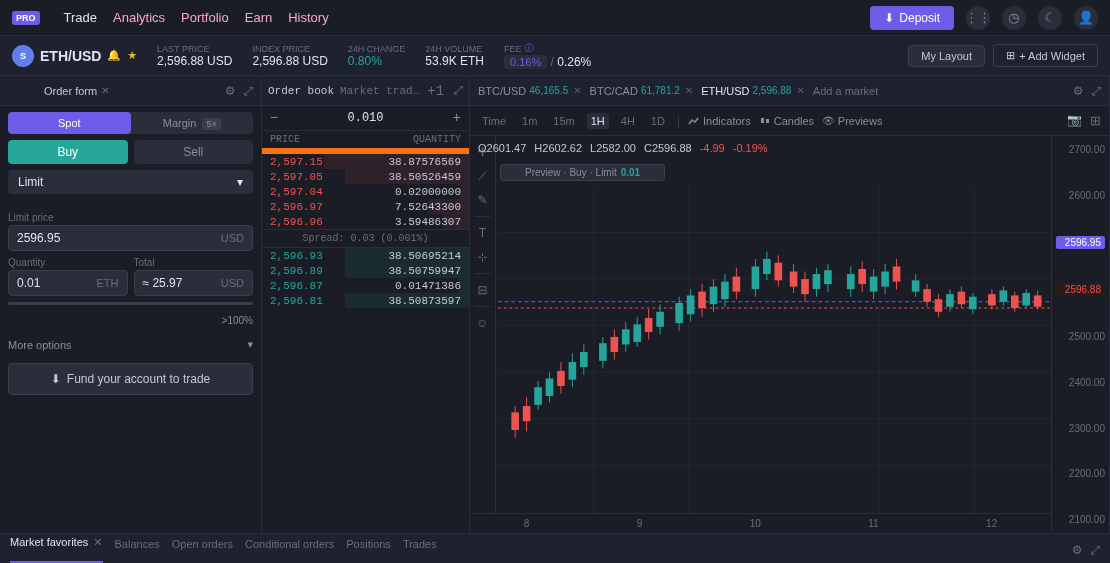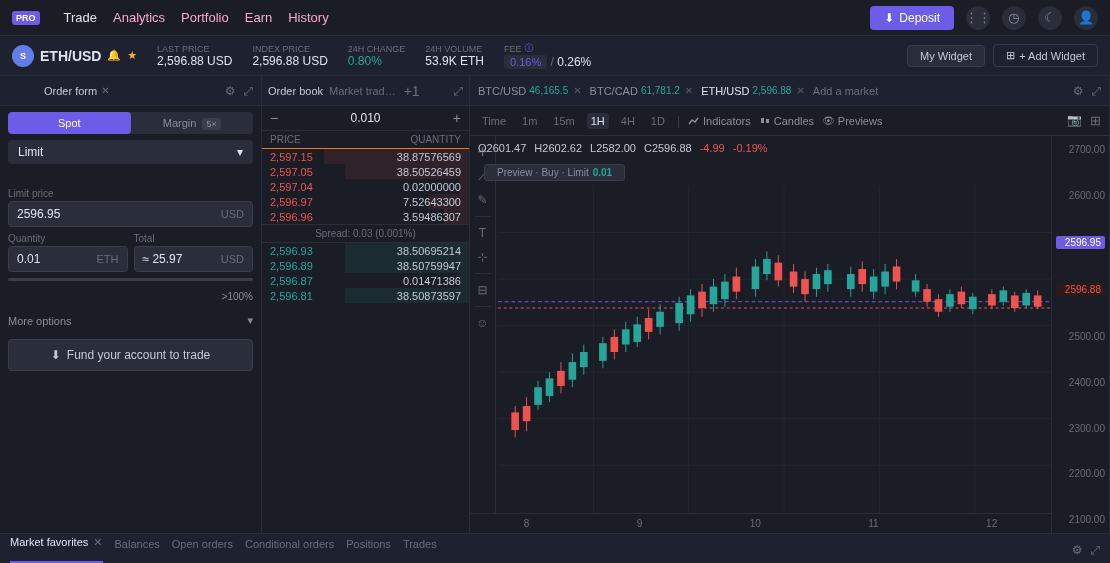--- a/index.html
+++ b/index.html
@@ -40,44 +40,44 @@
     .panel-icons { display: flex; gap: 8px; color: #6a6d7a; cursor: pointer; }
     .spot-margin-tabs { display: flex; margin: 6px 8px; gap: 0; border-radius: 4px; overflow: hidden; background: #2a2d3a; }
     .sm-tab { flex: 1; text-align: center; padding: 5px 0; font-size: 11px; color: #8a8d9a; cursor: pointer; }
     .sm-tab.active { background: #6c5ce7; color: white; border-radius: 4px; }
     .margin-badge { background: #3a3d4a; color: #8a8d9a; font-size: 9px; padding: 1px 4px; border-radius: 2px; margin-left: 3px; }
     .buy-sell-tabs { display: flex; margin: 0 8px 6px; gap: 6px; }
     .bs-tab { flex: 1; padding: 5px; text-align: center; border-radius: 4px; font-size: 12px; cursor: pointer; border: none; }
     .bs-tab.buy { background: #26a69a; color: white; }
     .bs-tab.sell { background: #2a2d3a; color: #8a8d9a; }
     .order-type { margin: 0 8px 8px; display: flex; align-items: center; justify-content: space-between; background: #2a2d3a; padding: 5px 10px; border-radius: 4px; font-size: 12px; color: #e0e3ef; cursor: pointer; }
-    .form-row { margin: 16px 8px 6px; }
+    .form-row { margin: 10px 8px 6px; }
     .form-label { font-size: 10px; color: #6a6d7a; margin-bottom: 2px; }
     .form-input { width: 100%; background: #2a2d3a; border: 1px solid #3a3d4a; border-radius: 4px; color: #e0e3ef; padding: 5px 8px; font-size: 12px; display: flex; align-items: center; justify-content: space-between; }
     .form-input-currency { color: #6a6d7a; font-size: 11px; }
     .form-row2 { display: flex; gap: 6px; margin: 0 8px 6px; }
     .form-col { flex: 1; }
     .progress-bar { margin: 0 8px 8px; height: 3px; background: #3a3d4a; border-radius: 2px; position: relative; }
     .progress-fill { height: 100%; background: #6c5ce7; border-radius: 2px; width: 0; }
     .progress-label { text-align: right; font-size: 10px; color: #8a8d9a; margin: 2px 8px 6px; }
     .more-options { display: flex; align-items: center; justify-content: space-between; padding: 6px 8px; color: #8a8d9a; font-size: 11px; cursor: pointer; }
     .fund-btn { margin: 6px 8px; background: #2a2d3a; border: 1px solid #3a3d4a; color: #c5c8d4; padding: 8px; border-radius: 4px; text-align: center; font-size: 12px; cursor: pointer; display: flex; align-items: center; justify-content: center; gap: 6px; }
 
     
-    .middle-panels { width: 208px; min-width: 208px; border-right: 1px solid #2a2d3a; display: flex; flex-direction: column; }
+    .middle-panels { width: 208px; min-width: 208px; border-right: 1px solid #2a2d3a; display: flex; flex-direction: column; font-family: Liberation Mono, monospace; }
     .mid-header { display: flex; align-items: center; height: 30px; padding: 0 6px; border-bottom: 1px solid #2a2d3a; background: #1e2130; gap: 6px; }
     .mid-tab { font-size: 11px; color: #c5c8d4; cursor: pointer; }
     .mid-tab-inactive { font-size: 11px; color: #6a6d7a; cursor: pointer; }
     .plus-btn { color: #6a6d7a; font-size: 14px; cursor: pointer; margin-left: 2px; }
     .expand-icon { margin-left: auto; color: #6a6d7a; cursor: pointer; }
     .orderbook-controls { display: flex; align-items: center; justify-content: space-between; padding: 4px 8px; border-bottom: 1px solid #2a2d3a; }
     .ob-minus { color: #8a8d9a; cursor: pointer; font-size: 14px; }
     .ob-value { font-size: 12px; color: #e0e3ef; }
     .ob-plus { color: #8a8d9a; cursor: pointer; font-size: 14px; }
-    .ob-cols { display: flex; justify-content: space-between; padding: 3px 8px; color: #6a6d7a; font-size: 10px; border-bottom: 1px solid #f97316; }
+    .ob-cols { display: flex; justify-content: space-between; padding: 3px 8px; color: #6a6d7a; font-size: 10px; border-bottom: 6px solid #f97316; }
     .ob-asks { }
     .ob-row { display: flex; justify-content: space-between; padding: 1.5px 8px; position: relative; font-size: 11px; }
     .ob-row-ask { color: #ef5350; }
     .ob-row-bid { color: #26a69a; }
     .ob-bar-ask { position: absolute; right: 0; top: 0; bottom: 0; background: rgba(239,83,80,0.1); }
     .ob-bar-bid { position: absolute; right: 0; top: 0; bottom: 0; background: rgba(38,166,154,0.1); }
     .ob-price { z-index: 1; }
     .ob-qty { z-index: 1; color: #c5c8d4; }
     .ob-spread { text-align: center; padding: 3px 8px; font-size: 10px; color: #6a6d7a; border-top: 1px solid #2a2d3a; border-bottom: 1px solid #2a2d3a; }
 
@@ -94,21 +94,21 @@
     .chart-divider { color: #3a3d4a; }
     .indicator-btn { display: flex; align-items: center; gap: 3px; font-size: 11px; color: #8a8d9a; cursor: pointer; }
     .chart-body { flex: 1; background: #1a1d26; position: relative; overflow: hidden; }
     .chart-price-labels { position: absolute; right: 0; top: 0; bottom: 0; width: 58px; display: flex; flex-direction: column; justify-content: space-between; padding: 8px 4px; border-left: 1px solid #2a2d3a; }
     .price-label { font-size: 10px; color: #6a6d7a; text-align: right; }
     .price-label-current { font-size: 10px; color: white; background: #6c5ce7; padding: 1px 4px; border-radius: 2px; text-align: right; }
     .price-label-line { font-size: 10px; color: #ef5350; background: #2a1a1a; padding: 1px 4px; border-radius: 2px; text-align: right; }
     .ohlc-bar { position: absolute; top: 6px; left: 8px; font-size: 11px; color: #8a8d9a; display: flex; gap: 8px; }
     .ohlc-val { color: #c5c8d4; }
     .ohlc-neg { color: #ef5350; }
-    .preview-badge { position: absolute; top: 28px; left: 14px; background: #2a2d3a; border: 1px solid #3a3d4a; padding: 2px 12px; border-radius: 3px; font-size: 10px; color: #8a8d9a; display: flex; align-items: center; gap: 4px; }
+    .preview-badge { position: absolute; top: 28px; left: 30px; background: #2a2d3a; border: 1px solid #3a3d4a; padding: 2px 24px; border-radius: 3px; font-size: 10px; color: #8a8d9a; display: flex; align-items: center; gap: 4px; }
     .preview-green { color: #26a69a; font-weight: 600; }
     .time-axis { position: absolute; bottom: 0; left: 0; right: 58px; height: 20px; display: flex; align-items: center; justify-content: space-around; border-top: 1px solid #2a2d3a; }
     .time-tick { font-size: 10px; color: #6a6d7a; }
     .chart-left-tools { position: absolute; left: 0; top: 0; bottom: 20px; width: 26px; display: flex; flex-direction: column; align-items: center; padding-top: 6px; gap: 4px; border-right: 1px solid #2a2d3a; }
     .chart-tool { width: 20px; height: 20px; display: flex; align-items: center; justify-content: center; color: #6a6d7a; cursor: pointer; font-size: 12px; border-radius: 3px; }
     .chart-tool-separator { width: 16px; height: 1px; background: #2a2d3a; margin: 2px 0; }
 
     
     .candlestick-chart { position: absolute; left: 28px; right: 58px; top: 50px; bottom: 20px; }
     .bottom-header { display: flex; align-items: center; height: 32px; padding: 0 10px; border-bottom: 1px solid #2a2d3a; background: #1e2130; gap: 12px; }
@@ -171,21 +171,21 @@
       <span>FEE</span>
       <span style="font-size:9px;color:#6c5ce7;">ⓘ</span>
     </span>
     <span class="ticker-val">
       <span class="fee-badge">0.16%</span>
       <span style="color:#6a6d7a;"> / </span>
       <span>0.26%</span>
     </span>
   </div>
   <div class="layout-select">
-    <button class="layout-btn">My Widget</button>
+    <button class="layout-btn">My Layout</button>
     <button class="add-widget-btn">
       <span>⊞</span>
       <span>+ Add Widget</span>
     </button>
   </div>
 </div>
 
 <div class="main">
 
   <div class="left-panel">
@@ -198,20 +198,24 @@
         <span>⚙</span>
         <span>⤢</span>
       </div>
     </div>
     <div class="spot-margin-tabs">
       <div class="sm-tab active">Spot</div>
       <div class="sm-tab">
         <span>Margin</span>
         <span class="margin-badge">5×</span>
       </div>
+    </div>
+    <div class="buy-sell-tabs">
+      <button class="bs-tab buy">Buy</button>
+      <button class="bs-tab sell">Sell</button>
     </div>
     <div class="order-type">
       <span>Limit</span>
       <span>▾</span>
     </div>
     <div class="form-row">
       <div class="form-label">Limit price</div>
       <div class="form-input">
         <span>2596.95</span>
         <span class="form-input-currency">USD</span>

